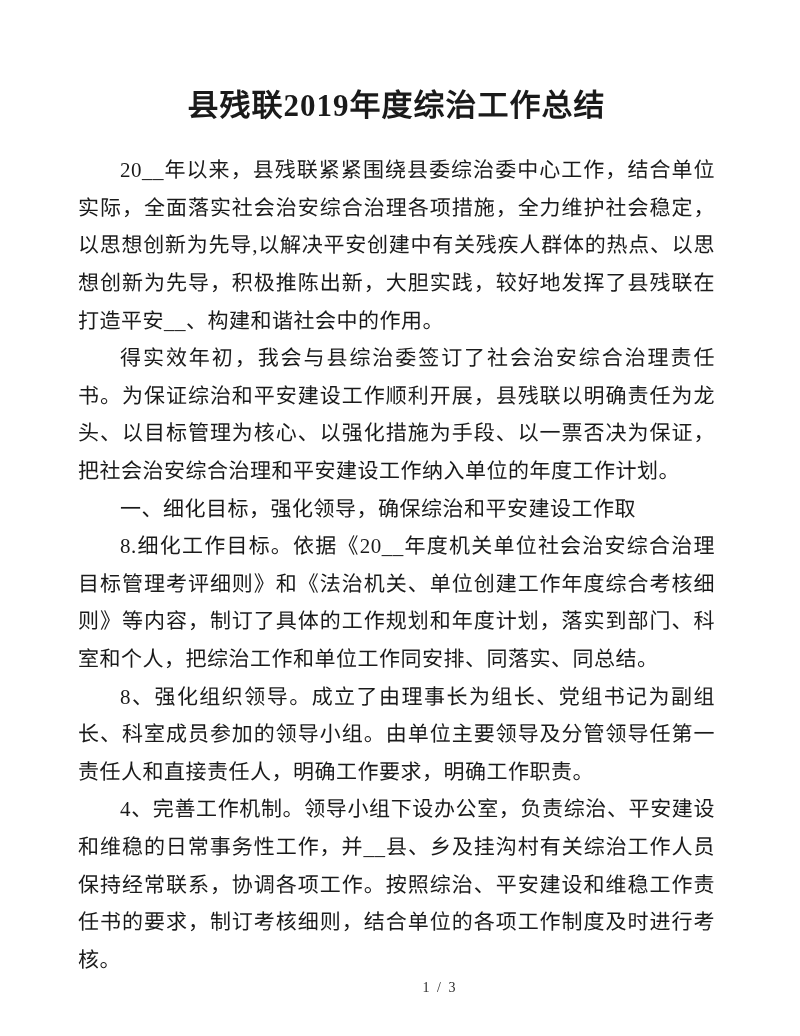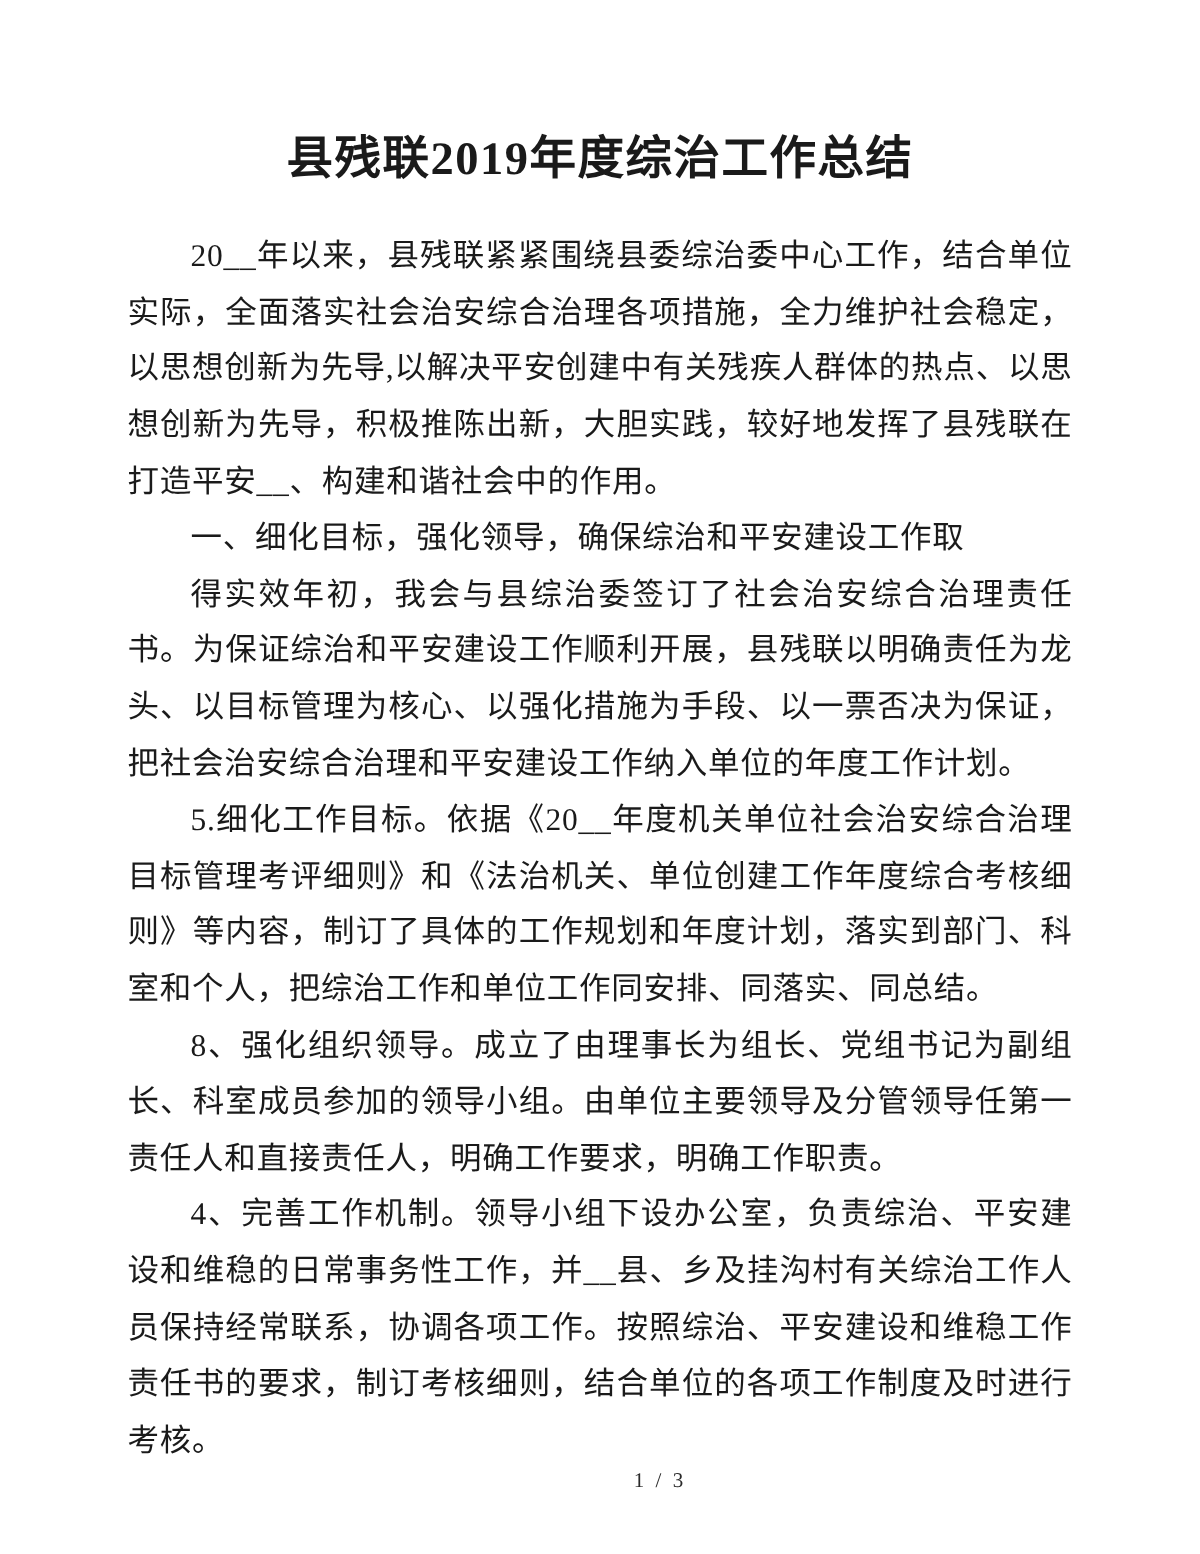--- a/index.html
+++ b/index.html
@@ -13,21 +13,22 @@
     width: 800px;
     height: 1036px;
     margin: 0 auto;
     background: #ffffff;
     color: #1a1a1a;
     font-family: "Liberation Serif", "DejaVu Serif", serif;
     overflow: hidden;
     box-sizing: border-box;
   }
   .content {
-    padding: 86px 85px 0 85px;
+    padding: 86px 85px 0 35px;
+    margin-left: 43px;
   }
   .title {
     margin: 0 0 26px 0;
     font-size: 31px;
     font-weight: bold;
     text-align: center;
     letter-spacing: 1px;
     line-height: 1.3;
   }
   .body-text p {
@@ -52,23 +53,23 @@
   }
 </style>
 </head>
 <body>
 
 <div class="page">
   <div class="content">
     <h1 class="title">县残联2019年度综治工作总结</h1>
     <div class="body-text">
       <p>20__年以来，县残联紧紧围绕县委综治委中心工作，结合单位实际，全面落实社会治安综合治理各项措施，全力维护社会稳定，以思想创新为先导,以解决平安创建中有关残疾人群体的热点、以思想创新为先导，积极推陈出新，大胆实践，较好地发挥了县残联在打造平安__、构建和谐社会中的作用。</p>
+      <p>得实效年初，我会与县综治委签订了社会治安综合治理责任书。为保证综治和平安建设工作顺利开展，县残联以明确责任为龙头、以目标管理为核心、以强化措施为手段、以一票否决为保证，把社会治安综合治理和平安建设工作纳入单位的年度工作计划。</p>
       <p>一、细化目标，强化领导，确保综治和平安建设工作取</p>
-      <p>得实效年初，我会与县综治委签订了社会治安综合治理责任书。为保证综治和平安建设工作顺利开展，县残联以明确责任为龙头、以目标管理为核心、以强化措施为手段、以一票否决为保证，把社会治安综合治理和平安建设工作纳入单位的年度工作计划。</p>
-      <p>5.细化工作目标。依据《20__年度机关单位社会治安综合治理目标管理考评细则》和《法治机关、单位创建工作年度综合考核细则》等内容，制订了具体的工作规划和年度计划，落实到部门、科室和个人，把综治工作和单位工作同安排、同落实、同总结。</p>
+      <p>8.细化工作目标。依据《20__年度机关单位社会治安综合治理目标管理考评细则》和《法治机关、单位创建工作年度综合考核细则》等内容，制订了具体的工作规划和年度计划，落实到部门、科室和个人，把综治工作和单位工作同安排、同落实、同总结。</p>
       <p>8、强化组织领导。成立了由理事长为组长、党组书记为副组长、科室成员参加的领导小组。由单位主要领导及分管领导任第一责任人和直接责任人，明确工作要求，明确工作职责。</p>
       <p>4、完善工作机制。领导小组下设办公室，负责综治、平安建设和维稳的日常事务性工作，并__县、乡及挂沟村有关综治工作人员保持经常联系，协调各项工作。按照综治、平安建设和维稳工作责任书的要求，制订考核细则，结合单位的各项工作制度及时进行考核。</p>
     </div>
   </div>
   <div class="footer">
     <span>1 / 3</span>
   </div>
 </div>
 
 </body></html>

